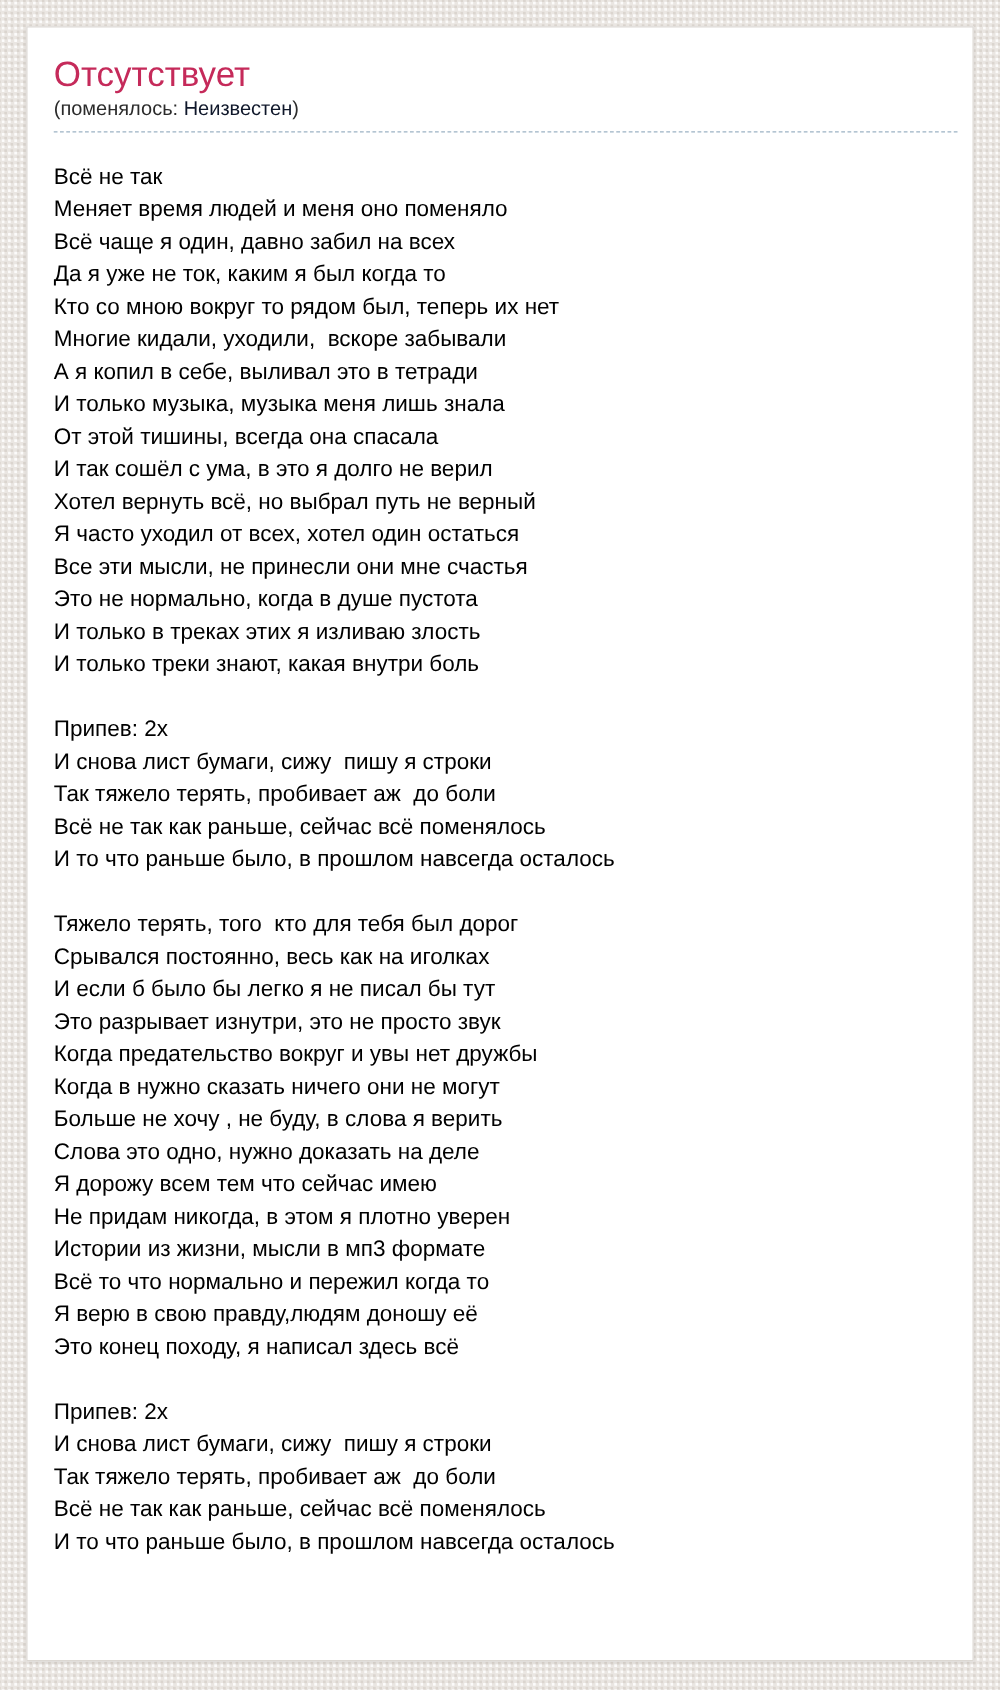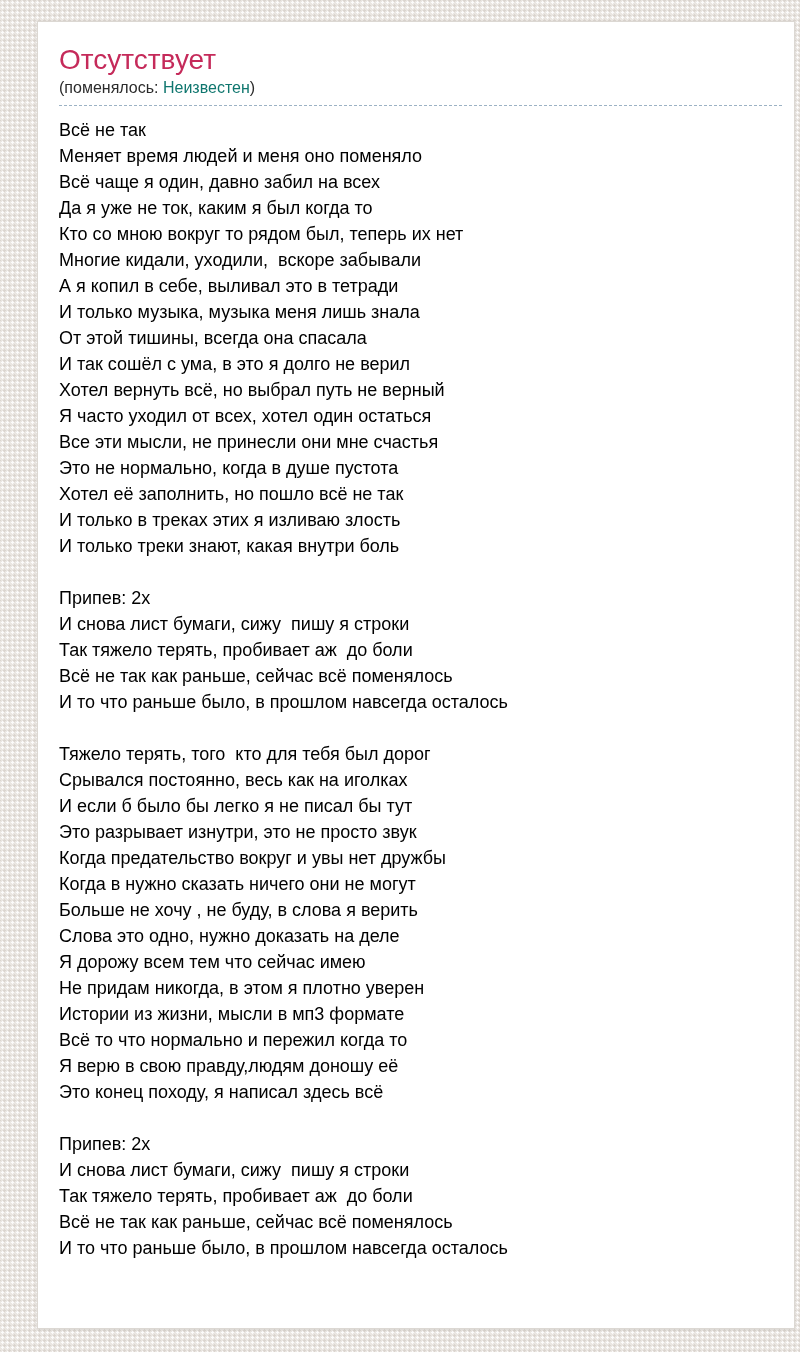--- a/index.html
+++ b/index.html
@@ -12,21 +12,21 @@
     background-color: #eae6e2;
     background-image:
       radial-gradient(rgba(255,255,255,0.85) 1px, transparent 1.2px),
       radial-gradient(rgba(178,168,158,0.28) 1px, transparent 1.2px);
     background-size: 5px 5px, 5px 5px;
     background-position: 0 0, 2px 3px;
     position: relative;
   }
   .card {
     position: absolute;
-    left: 37px;
+    left: 21px;
     top: 21px;
     width: 758px;
     height: 1308px;
     background: #ffffff;
     border: 1px solid #dcd8d3;
     box-shadow: 0 1px 3px rgba(0,0,0,0.07);
     overflow: hidden;
   }
   .content {
     padding: 22px 12px 0 21px;
@@ -43,57 +43,56 @@
     line-height: 20px;
     color: #2b2b2b;
     padding-bottom: 7px;
     border-bottom: 1px dashed #9cb2c4;
   }
   .artist-link {
     text-decoration: none;
     cursor: pointer;
   }
   .lyrics {
-    margin-top: 11px;
+    margin-top: 22px;
     font-size: 18px;
     line-height: 26px;
     color: #000000;
     padding-right: 9px;
   }
   .lyric-line {
     white-space: pre-wrap;
     min-height: 26px;
   }
 </style>
 </head>
 <body>
 
 <div class="card">
   <div class="content">
 
     <h1 class="song-title" style="color: rgb(197, 42, 90);">Отсутствует</h1>
 
-    <div class="artist-line"><span>(поменялось: </span><a class="artist-link" style="color: #0f766e;">Неизвестен</a><span>)</span></div>
+    <div class="artist-line"><span>(поменялось: </span><a class="artist-link" style="color: #0f172a;">Неизвестен</a><span>)</span></div>
 
     <div class="lyrics">
         <div class="lyric-line">Всё не так</div>
         <div class="lyric-line">Меняет время людей и меня оно поменяло</div>
         <div class="lyric-line">Всё чаще я один, давно забил на всех</div>
         <div class="lyric-line">Да я уже не ток, каким я был когда то</div>
         <div class="lyric-line">Кто со мною вокруг то рядом был, теперь их нет</div>
         <div class="lyric-line">Многие кидали, уходили,  вскоре забывали</div>
         <div class="lyric-line">А я копил в себе, выливал это в тетради</div>
         <div class="lyric-line">И только музыка, музыка меня лишь знала</div>
         <div class="lyric-line">От этой тишины, всегда она спасала</div>
         <div class="lyric-line">И так сошёл с ума, в это я долго не верил</div>
         <div class="lyric-line">Хотел вернуть всё, но выбрал путь не верный</div>
         <div class="lyric-line">Я часто уходил от всех, хотел один остаться</div>
         <div class="lyric-line">Все эти мысли, не принесли они мне счастья</div>
         <div class="lyric-line">Это не нормально, когда в душе пустота</div>
-        <div class="lyric-line">Хотел её заполнить, но пошло всё не так</div>
         <div class="lyric-line">И только в треках этих я изливаю злость</div>
         <div class="lyric-line">И только треки знают, какая внутри боль</div>
         <div class="lyric-line">&nbsp;</div>
         <div class="lyric-line">Припев: 2х</div>
         <div class="lyric-line">И снова лист бумаги, сижу  пишу я строки</div>
         <div class="lyric-line">Так тяжело терять, пробивает аж  до боли</div>
         <div class="lyric-line">Всё не так как раньше, сейчас всё поменялось</div>
         <div class="lyric-line">И то что раньше было, в прошлом навсегда осталось</div>
         <div class="lyric-line">&nbsp;</div>
         <div class="lyric-line">Тяжело терять, того  кто для тебя был дорог</div>

